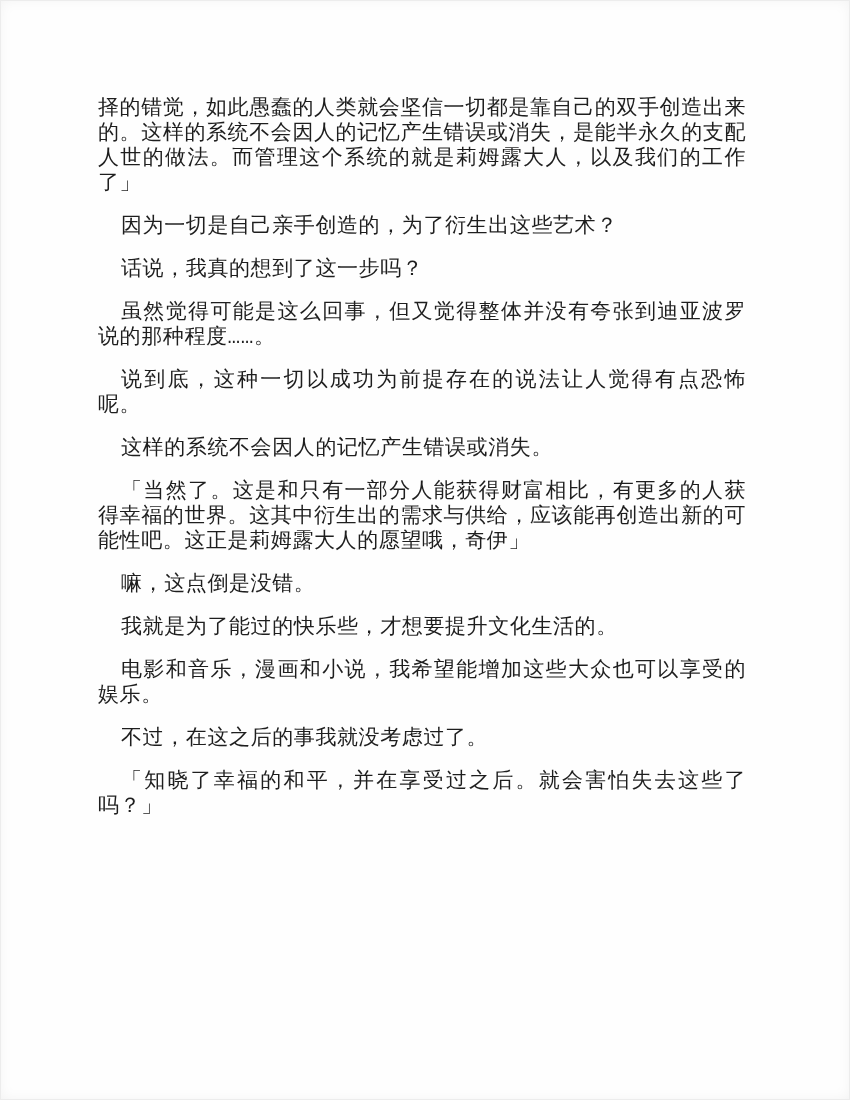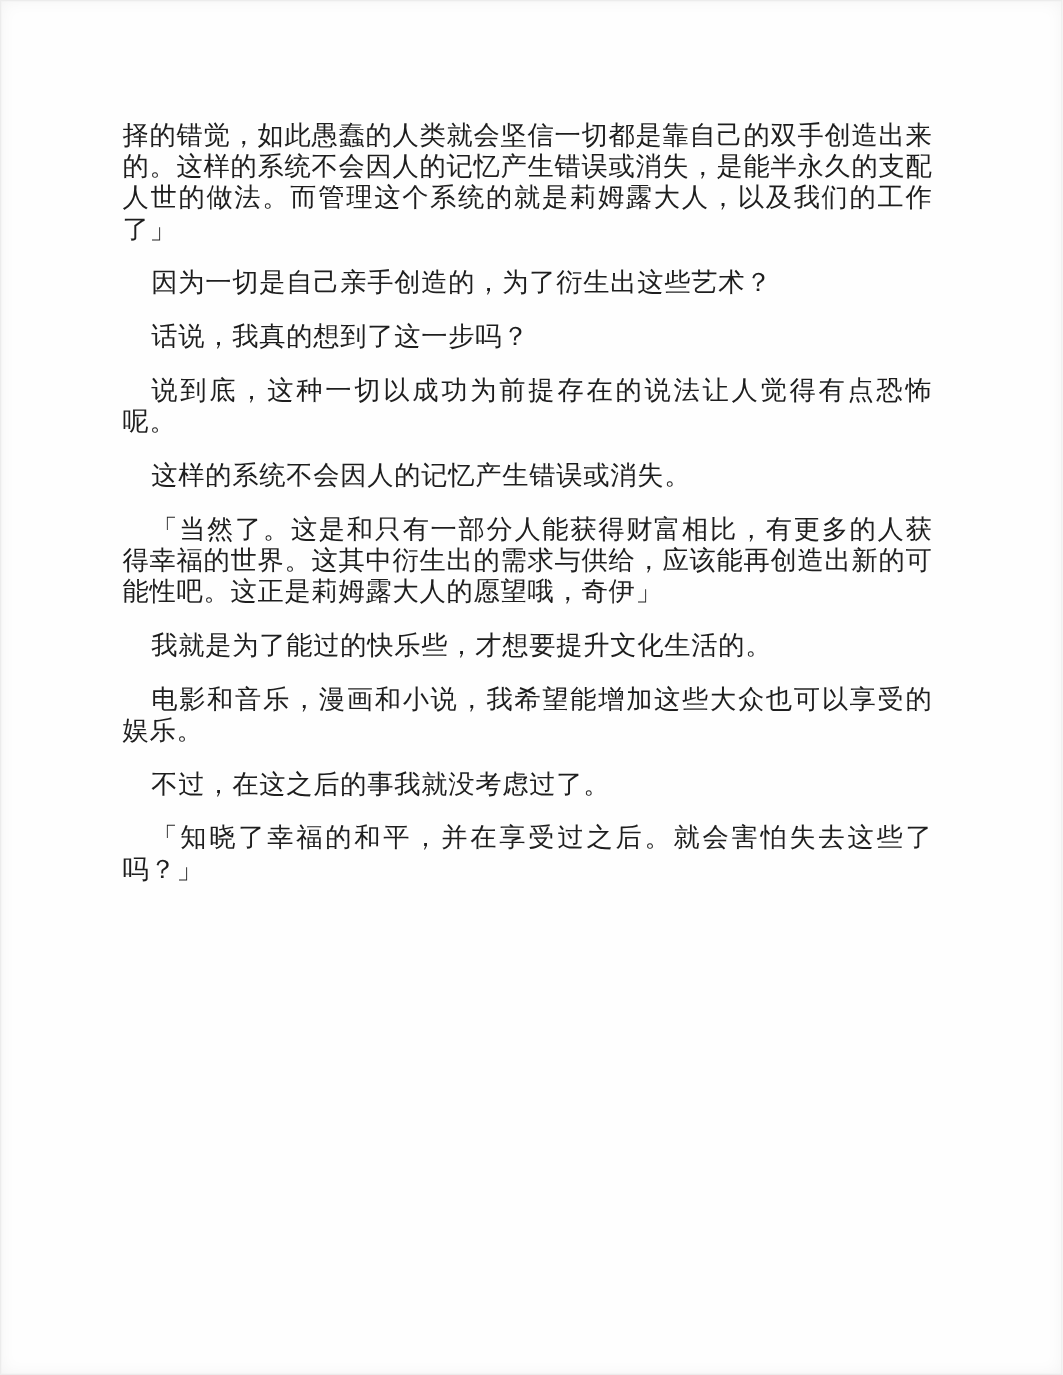--- a/index.html
+++ b/index.html
@@ -8,21 +8,21 @@
     background: #f7f7f7;
   }
   .page {
     position: relative;
     width: 850px;
     height: 1100px;
     background: #fefefe;
     box-sizing: border-box;
     box-shadow: inset 0 0 0 1px #ececec, inset 0 0 14px rgba(0,0,0,0.05);
     overflow: hidden;
-    font-family: Liberation Sans, sans-serif;
+    font-family: Liberation Mono, monospace;
   }
   .text-area {
     position: absolute;
     top: 96px;
     left: 98px;
     width: 648px;
   }
   p.para {
     margin: 0 0 18px 0;
     font-size: 21px;
@@ -38,21 +38,23 @@
   }
 </style>
 </head>
 <body>
 
 <div class="page">
   <div class="text-area">
     <p class="para continuation">择的错觉，如此愚蠢的人类就会坚信一切都是靠自己的双手创造出来的。这样的系统不会因人的记忆产生错误或消失，是能半永久的支配人世的做法。而管理这个系统的就是莉姆露大人，以及我们的工作了」</p>
     <p class="para">因为一切是自己亲手创造的，为了衍生出这些艺术？</p>
     <p class="para">话说，我真的想到了这一步吗？</p>
+    <p class="para">虽然觉得可能是这么回事，但又觉得整体并没有夸张到迪亚波罗说的那种程度……。</p>
     <p class="para">说到底，这种一切以成功为前提存在的说法让人觉得有点恐怖呢。</p>
     <p class="para">这样的系统不会因人的记忆产生错误或消失。</p>
     <p class="para">「当然了。这是和只有一部分人能获得财富相比，有更多的人获得幸福的世界。这其中衍生出的需求与供给，应该能再创造出新的可能性吧。这正是莉姆露大人的愿望哦，奇伊」</p>
+    <p class="para">嘛，这点倒是没错。</p>
     <p class="para">我就是为了能过的快乐些，才想要提升文化生活的。</p>
     <p class="para">电影和音乐，漫画和小说，我希望能增加这些大众也可以享受的娱乐。</p>
     <p class="para">不过，在这之后的事我就没考虑过了。</p>
     <p class="para">「知晓了幸福的和平，并在享受过之后。就会害怕失去这些了吗？」</p>
   </div>
 </div>
 
 </body></html>

